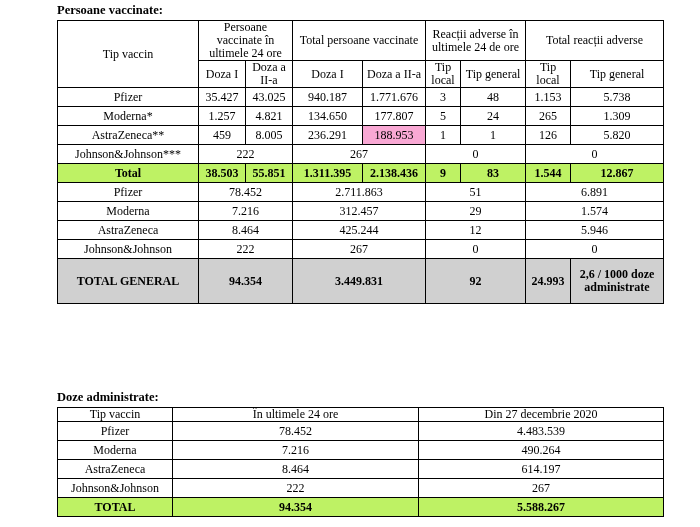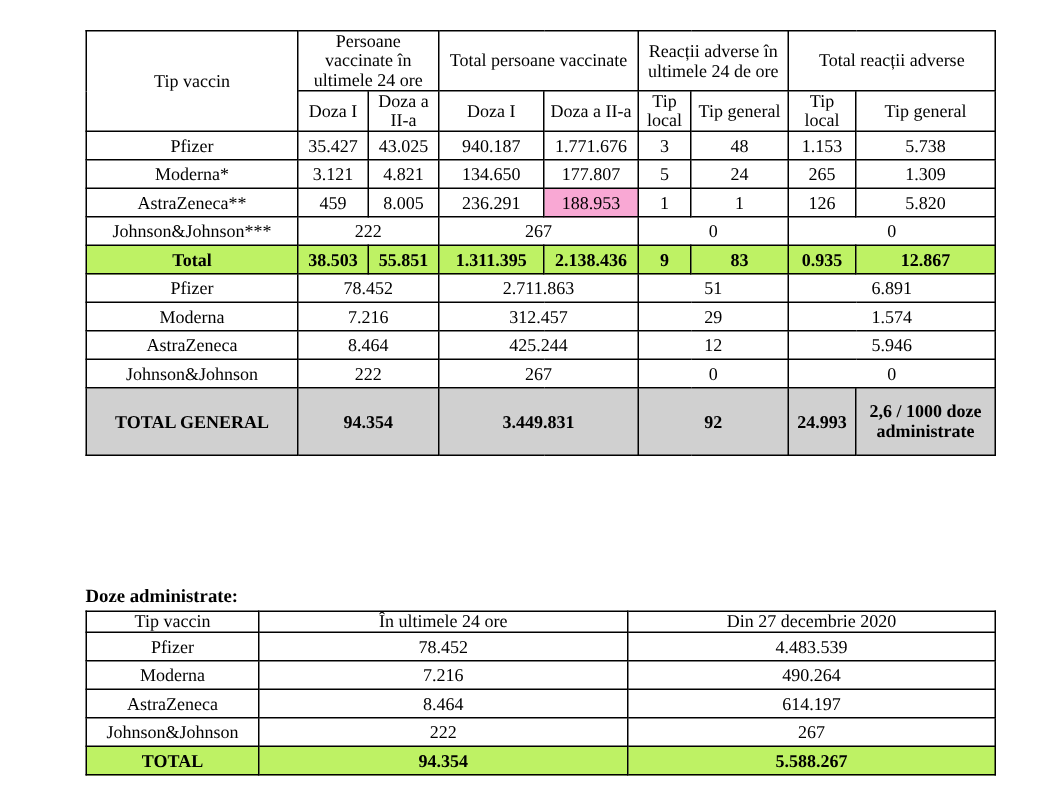--- a/index.html
+++ b/index.html
@@ -120,20 +120,21 @@
     font-weight: bold;
     padding-left: 4px;
   }
   .t2row td { height: 18px; }
 </style>
 </head>
 <body>
 
 <div class="page">
 
+  <div class="section-title" id="title-1">Persoane vaccinate:</div>
 
   <table class="doc-table" id="table-vaccinated">
     <colgroup>
       <col style="width:141px">
       <col style="width:47px">
       <col style="width:47px">
       <col style="width:70px">
       <col style="width:63px">
       <col style="width:35px">
       <col style="width:65px">
@@ -166,21 +167,21 @@
         <td>43.025</td>
         <td>940.187</td>
         <td>1.771.676</td>
         <td>3</td>
         <td>48</td>
         <td>1.153</td>
         <td>5.738</td>
       </tr>
       <tr class="data-row">
         <td class="rowlabel">Moderna*</td>
-        <td>3.121</td>
+        <td>1.257</td>
         <td>4.821</td>
         <td>134.650</td>
         <td>177.807</td>
         <td>5</td>
         <td>24</td>
         <td>265</td>
         <td>1.309</td>
       </tr>
       <tr class="data-row">
         <td class="rowlabel">AstraZeneca**</td>
@@ -201,21 +202,21 @@
         <td colspan="2">0</td>
       </tr>
       <tr class="data-row total-row">
         <td class="rowlabel">Total</td>
         <td>38.503</td>
         <td>55.851</td>
         <td>1.311.395</td>
         <td>2.138.436</td>
         <td>9</td>
         <td>83</td>
-        <td>0.935</td>
+        <td>1.544</td>
         <td>12.867</td>
       </tr>
       <tr class="data-row">
         <td class="rowlabel-plain">Pfizer</td>
         <td colspan="2">78.452</td>
         <td colspan="2">2.711.863</td>
         <td colspan="2">51</td>
         <td colspan="2">6.891</td>
       </tr>
       <tr class="data-row">

